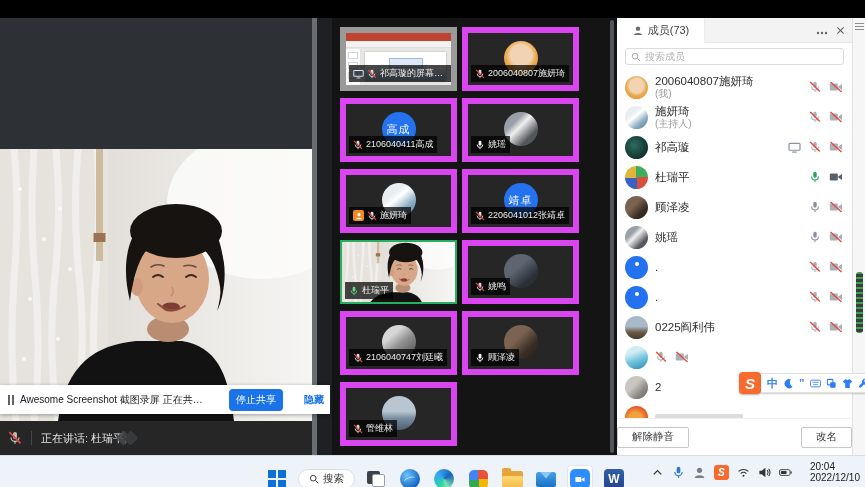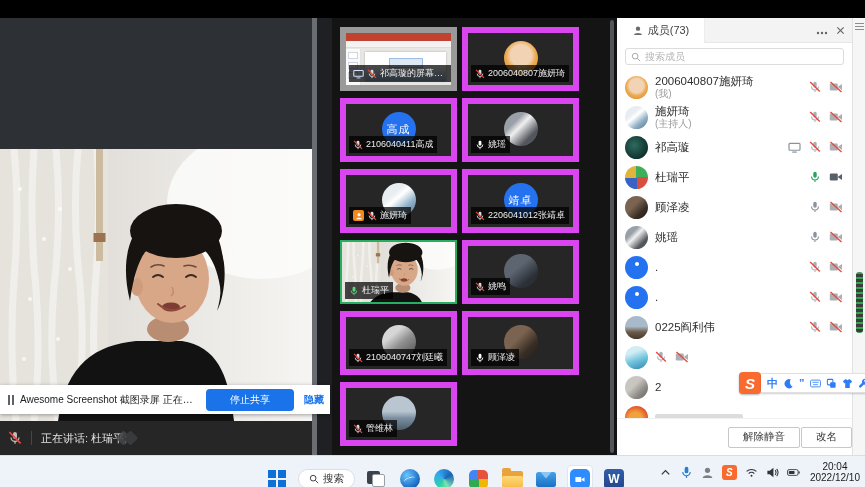--- a/index.html
+++ b/index.html
@@ -29,21 +29,21 @@
   .sb-label{font-size:11px;color:#e3e3e3;white-space:nowrap}
   .wm{position:absolute;left:118px;top:50%;transform:translateY(-50%);display:flex;opacity:.85}
   .wm i{width:11px;height:11px;background:#45474a;transform:rotate(45deg);border-radius:2px}
   .wm i+i{margin-left:-4px;background:#3c3e41}
 
   
   .notification{position:absolute;left:0;top:367px;width:330px;height:29px;background:#fff;display:flex;align-items:center;box-shadow:0 1px 4px rgba(0,0,0,.35);z-index:6;padding:0 6px 0 8px}
   .pause-bars{display:flex;gap:2px;margin-right:6px}
   .pause-bars i{width:2px;height:10px;background:#5f6368}
   .ntf-text{font-size:10px;color:#202124;white-space:nowrap;flex:1;overflow:hidden;text-overflow:ellipsis}
-  .ntf-stop{background:var(--notify-blue,#1a73e8);color:#fff;font-size:10px;border:none;border-radius:4px;padding:4px 24px;margin:0 10px;white-space:nowrap}
+  .ntf-stop{background:var(--notify-blue,#1a73e8);color:#fff;font-size:10px;border:none;border-radius:4px;padding:4px 7px;margin:0 21px;white-space:nowrap}
   .ntf-hide{background:none;border:none;color:var(--notify-blue,#1a73e8);font-size:10px;font-weight:bold;white-space:nowrap}
 
   
   .grid{position:absolute;left:332px;top:18px;width:285px;height:437px;background:#141414;overflow:hidden}
   .tiles{position:absolute;left:8px;top:9px;display:grid;grid-template-columns:117px 117px;grid-auto-rows:64px;gap:7px 5px}
   .tile{position:relative;background:#262626;border:6px solid #d946ef;overflow:hidden}
   .tile.share{border-color:#9a9a9a}
   .tile.active{border:2px solid #27ae60}
   .tile-video{position:absolute;inset:0;width:100%;height:100%}
   .tile-avatar{position:absolute;left:50%;top:25px;transform:translate(-50%,-50%);width:34px;height:34px;border-radius:50%}
@@ -93,21 +93,21 @@
   .m-sub:empty{display:none}
   .m-name-ph{width:88px;height:6px;background:#dcdcdc;border-radius:2px}
   .m-icons{display:flex;align-items:center;gap:8px;flex:none;padding-right:1px}
   .m-mic{width:12px;height:12px;color:#aab0b6}
   .m-mic.plain{color:#8a929c}
   .m-mic.activ{color:var(--active-green,#27a35b)}
   .m-cam{width:14px;height:12px;color:#aab0b6}
   .m-cam.on{color:#5a6068}
   .m-share{width:13px;height:11px;color:#8a929c}
 
-  .panel-footer{position:absolute;left:0;top:400px;width:235px;height:37px;display:flex;align-items:center;justify-content:flex-end;gap:1px;background:#fff;border-top:1px solid #f1f1f1}
+  .panel-footer{position:absolute;left:0;top:400px;width:235px;height:37px;display:flex;align-items:center;justify-content:space-between;gap:1px;background:#fff;border-top:1px solid #f1f1f1}
   .pf-btn{font-size:10.5px;color:#3a3a3a;background:#fff;border:1px solid #c8c8c8;border-radius:2px;padding:2.5px 14px;font-family:inherit}
 
   
   .av-baby{background:radial-gradient(circle at 50% 42%,#f2d3b3 0 40%,#eba94e 58%,#d8872f)}
   .av-gull{background:linear-gradient(140deg,#e8edf1 0 32%,#fff 45%,#8fb0c6 70%,#51718a)}
   .av-qi{background:radial-gradient(circle at 40% 40%,#2e6b5e,#0f2f2c 75%)}
   .av-du{background:conic-gradient(#3fae5a 0 25%,#d94f3d 25% 50%,#3a62c4 50% 75%,#e0b53c 75%)}
   .av-gu{background:linear-gradient(135deg,#7a6350 0 40%,#3a2f26 70%,#211b15)}
   .av-yy{background:linear-gradient(135deg,#9aa0a8 0 30%,#f0f0f0 45%,#53565c 75%)}
   .av-dot{background:var(--avatar-blue,#2472f0);position:relative}
@@ -162,21 +162,21 @@
   .ic-mail::before{content:"";position:absolute;left:-2px;top:-7px;width:24px;height:14px;background:#8cc6f2;transform:rotate(0);clip-path:polygon(0 0,50% 100%,100% 0)}
   .ic-meeting{width:20px;height:20px;border-radius:5px;background:var(--accent-blue,#2d8cff);display:flex;align-items:center;justify-content:center}
   .ic-meeting svg{width:12px;height:9px;color:#fff}
   .ic-word{width:20px;height:20px;border-radius:4px;background:linear-gradient(180deg,#2f5fa8,#24448c);color:#fff;font-size:12px;font-weight:bold;display:flex;align-items:center;justify-content:center}
   .tb-tray{position:absolute;right:5px;top:0;height:32px;display:flex;align-items:center;gap:8px}
   .tray-ic{display:flex;align-items:center;justify-content:center;color:#30343b}
   .tray-ic svg{width:13px;height:13px}
   .tray-mic{color:#2b7cd3}
   .tray-person{color:#7a7f87}
   .tray-sogou{width:15px;height:15px;border-radius:3px;background:var(--sogou-orange,#f96a2e);color:#fff;font-size:10px;font-weight:bold;font-style:italic;display:flex;align-items:center;justify-content:center}
-  .clock{text-align:center;font-size:10px;line-height:11.5px;color:#1c1c1c;margin-left:2px}
+  .clock{text-align:left;font-size:10px;line-height:11.5px;color:#1c1c1c;margin-left:10px}
 </style>
 </head>
 <body>
 
 <svg style="position:absolute;width:0;height:0;overflow:hidden" aria-hidden="true">
   <defs>
     <linearGradient id="gbg" x1="0" y1="0" x2="1" y2="0">
       <stop offset="0" stop-color="#d8d4cd"></stop>
         <stop offset="1" stop-color="#f6f5f3"></stop>
     </linearGradient>

